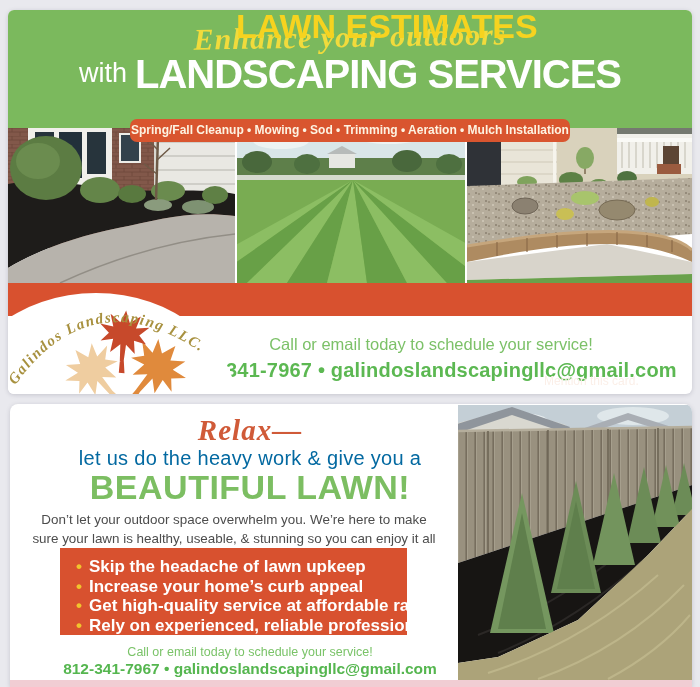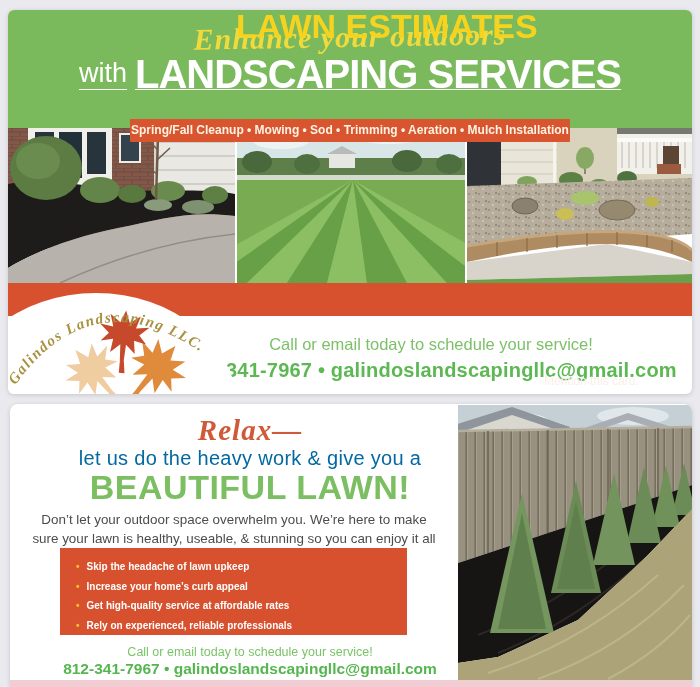--- a/index.html
+++ b/index.html
@@ -9,27 +9,27 @@
     font-family:"Liberation Sans", sans-serif;
     -webkit-font-smoothing:antialiased;
   }
   .card{position:absolute;background:#fff;box-shadow:0 1px 4px rgba(90,90,110,.25);}
   
   .front{left:8px;top:10px;width:684px;height:384px;border-radius:6px;overflow:hidden;}
   .green-header{position:absolute;left:0;top:0;width:684px;height:118px;background:#7BB95D;text-align:center;}
   .script-line{position:absolute;left:0;right:0;top:10px;
     font-family:"Liberation Serif",serif;font-style:italic;font-weight:bold;
     font-size:30px;color:#F1DB3C;letter-spacing:1px;transform:rotate(-1deg);}
-  .main-line{position:absolute;left:0;right:0;top:42px;color:#FFFFFF;white-space:nowrap;text-decoration:underline;}
+  .main-line{position:absolute;left:0;right:0;top:42px;color:#FFFFFF;white-space:nowrap;}
   .main-line .with{font-size:27px;font-weight:400;vertical-align:6px;margin-right:8px;}
   .main-line .big{font-size:40px;font-weight:700;letter-spacing:-1px;}
   .sub-line{position:absolute;left:0;right:0;top:89px;color:#FDFEF8;font-size:19px;font-weight:500;}
   .services-bar{position:absolute;left:122px;top:109px;width:440px;height:23px;z-index:3;
     background:#D9552F;color:#FDF3E2;font-size:12px;font-weight:700;
-    line-height:23px;text-align:center;border-radius:1px;}
+    line-height:23px;text-align:center;border-radius:7px;}
   .photos-row{position:absolute;left:0;top:118px;width:684px;height:155px;display:flex;gap:2px;background:#fff;}
   .photos-row svg{display:block;height:155px;}
   .band{position:absolute;left:0;top:273px;width:684px;height:33px;background:#D8512F;z-index:1;}
   .free-estimates{position:absolute;left:228px;top:-3px;z-index:2;
     font-size:34px;font-weight:700;color:#F6D31F;letter-spacing:0px;white-space:nowrap;}
   .mention{position:absolute;left:536px;bottom:6px;z-index:2;font-size:12px;color:#FBEFE8;}
   .logo-svg{position:absolute;left:0;top:273px;z-index:4;}
   .front-contact{position:absolute;left:170px;right:8px;top:306px;text-align:center;}
   .front-cta{margin-top:19px;font-size:16.5px;color:#7CC168;}
   .front-phone{margin-top:5px;font-size:20px;font-weight:700;color:#5CB852;letter-spacing:.2px;white-space:nowrap;}
@@ -37,21 +37,21 @@
   .back{left:10px;top:404px;width:682px;height:283px;border-radius:8px 8px 0 0;overflow:hidden;}
   .back-left{position:absolute;left:0;top:0;width:448px;height:283px;text-align:center;padding-left:32px;}
   .relax{position:absolute;left:0;right:0;top:10px;
     font-family:"Liberation Serif",serif;font-style:italic;font-weight:bold;
     font-size:29px;color:#D05A38;letter-spacing:1px;}
   .subtitle{position:absolute;left:0;right:0;top:43px;font-size:20px;color:#0369a1;letter-spacing:.3px;}
   .headline{position:absolute;left:0;right:0;top:64px;font-size:34px;font-weight:700;color:#7CBE62;letter-spacing:.5px;}
   .paragraph{position:absolute;left:22px;top:106px;width:404px;font-size:13.4px;line-height:1.42;color:#4C4C4C;}
   .benefits-box{position:absolute;left:50px;top:144px;width:347px;height:87px;background:#D8512F;
     text-align:left;padding:9px 0 0 16px;box-sizing:border-box;}
-  .benefit-row{font-size:10px;font-weight:700;color:#FFFFFF;line-height:19.5px;white-space:nowrap;}
+  .benefit-row{font-size:17px;font-weight:700;color:#FFFFFF;line-height:19.5px;white-space:nowrap;}
   .benefit-row .dot{color:#F1C42D;margin-right:7px;}
   .back-cta{position:absolute;left:0;right:0;top:241px;font-size:12.5px;color:#7AC368;}
   .back-phone{position:absolute;left:0;right:0;top:256px;font-size:15.5px;font-weight:700;color:#55B64F;white-space:nowrap;}
   .back-photo{position:absolute;left:448px;top:1px;}
   .pink-strip{position:absolute;left:0;bottom:0;width:682px;height:7px;background:#F1CDD3;}
 </style>
 </head>
 <body>
 
 <div>

